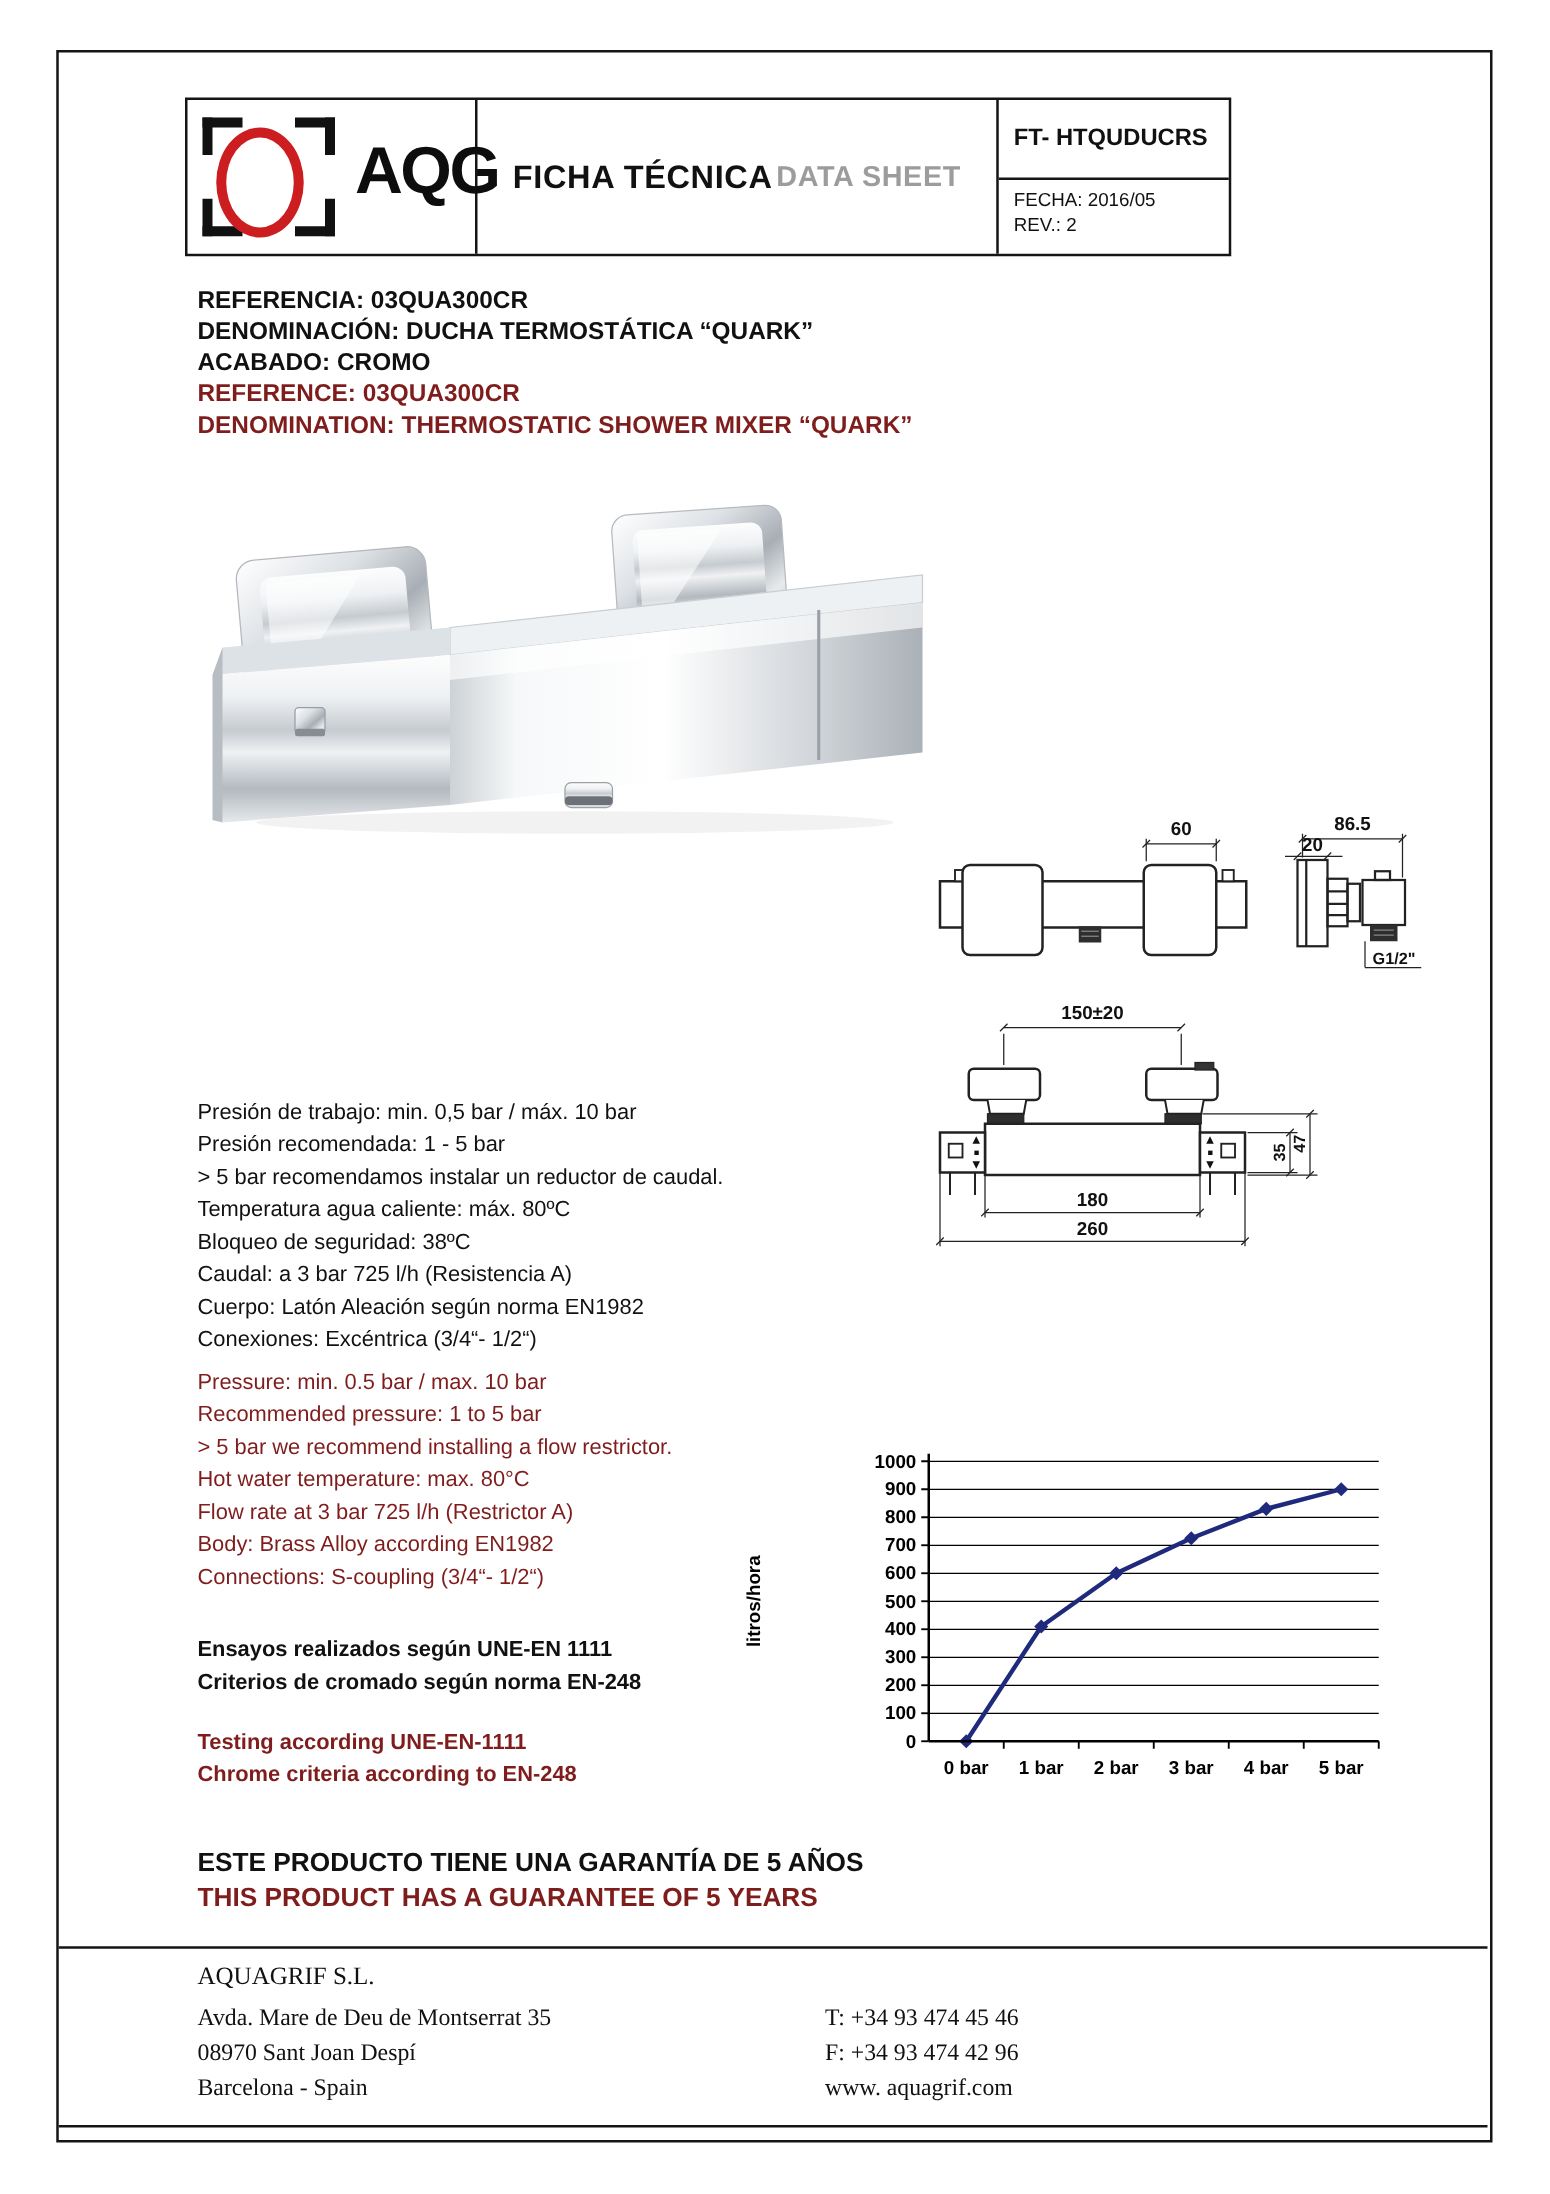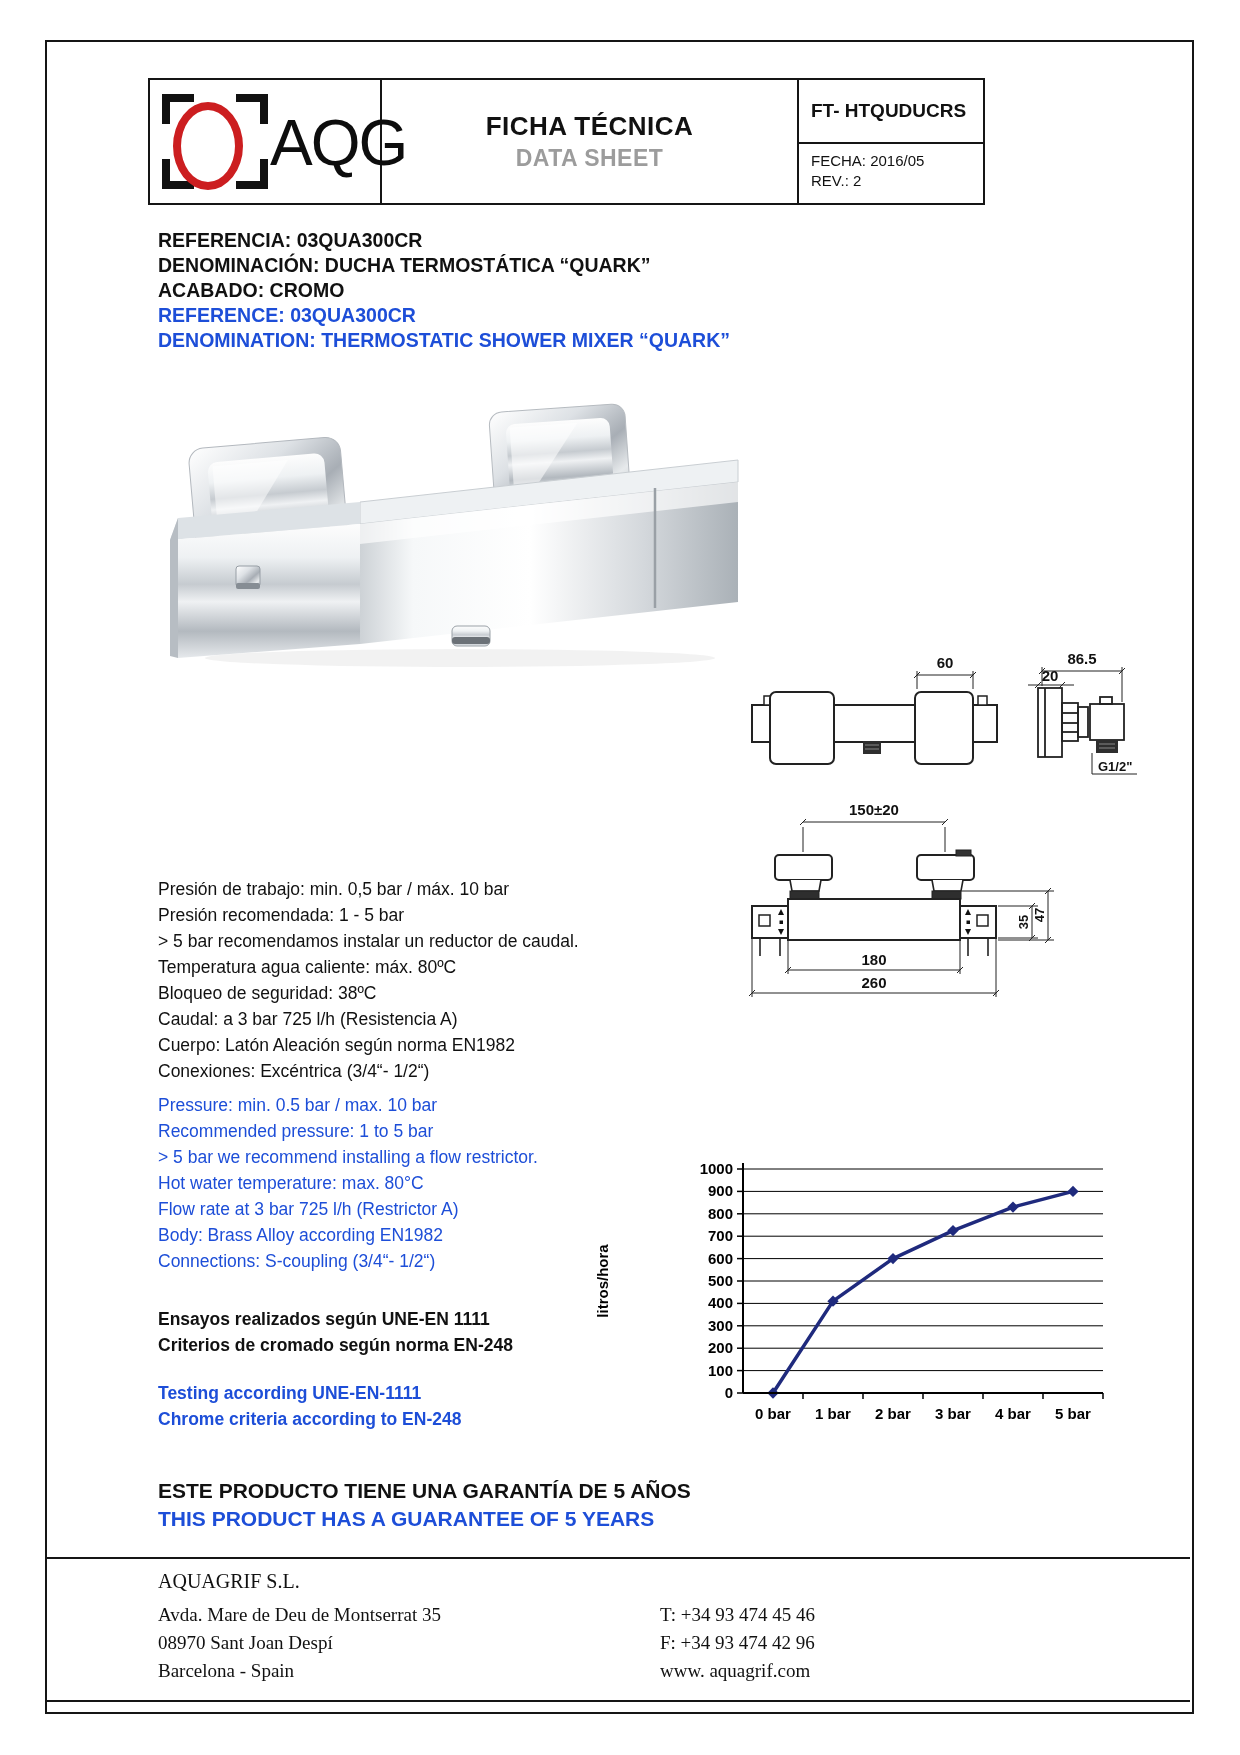--- a/index.html
+++ b/index.html
@@ -4,42 +4,42 @@
 <style>
   html,body{margin:0;padding:0}
   body{width:1240px;height:1755px;position:relative;background:#fff;color:#111;
        font-family:"Liberation Sans",sans-serif;overflow:hidden}
   .abs{position:absolute}
   .frame{left:45px;top:40px;width:1145px;height:1670px;border:2px solid #151515}
 
   
   .hdr{left:148px;top:78px;width:833px;height:123px;border:2px solid #151515;display:flex;background:#fff}
   .hdr-logo{width:230px;border-right:2px solid #151515;position:relative}
-  .hdr-title{flex:1;border-right:2px solid #151515;display:flex;flex-direction:column;
+  .hdr-title{flex:1;border-right:2px solid #151515;display:flex;flex-direction:row;
              align-items:center;justify-content:center;gap:3px}
   .hdr-right{width:184px;display:flex;flex-direction:column}
   .hdr-code{flex:1.2;display:flex;align-items:center;padding-left:12px;font-weight:700;
             font-size:19px;border-bottom:2px solid #151515}
   .hdr-meta{flex:1;padding:7px 0 0 12px;font-size:15px;line-height:20px}
   .t-es{font-size:26px;font-weight:700;letter-spacing:.5px}
   .t-en{font-size:23px;font-weight:700;color:#9c9c9c;letter-spacing:.5px}
 
   
   .logo{position:absolute;left:12px;top:14px;width:212px;height:95px}
   .ring{position:absolute;left:11px;top:8px;width:54px;height:72px;border:8px solid #CC1E20;border-radius:50%}
   .ck{position:absolute;width:24px;height:22px;border:0 solid #111}
   .ck.tl{left:0;top:0;border-left-width:8px;border-top-width:8px}
   .ck.bl{left:0;bottom:0;border-left-width:8px;border-bottom-width:8px}
   .ck.tr{left:74px;top:0;border-right-width:8px;border-top-width:8px}
   .ck.br{left:74px;bottom:0;border-right-width:8px;border-bottom-width:8px}
-  .aqg{position:absolute;left:108px;top:12px;font-size:64px;font-weight:400;letter-spacing:-2px;color:#0d0d0d}
+  .aqg{position:absolute;left:122px;top:12px;font-size:53px;font-weight:700;letter-spacing:-2px;color:#0d0d0d}
 
   
   .refblock{left:158px;top:228px;font-weight:700;font-size:19.5px;line-height:25px;white-space:nowrap}
-  .gray{color:#1d4ed8}
+  .gray{color:#7f1d1d}
 
   
   .specs{left:158px;font-size:17.5px;line-height:26px;white-space:nowrap}
   .standards{left:158px;font-weight:700;font-size:17.5px;line-height:26px;white-space:nowrap}
   .warr{font-weight:700;font-size:21px;white-space:nowrap}
 
   .sep{left:47px;width:1143px;height:0;border-top:2px solid #151515}
 
   
   .serif{font-family:"Liberation Serif",serif}

